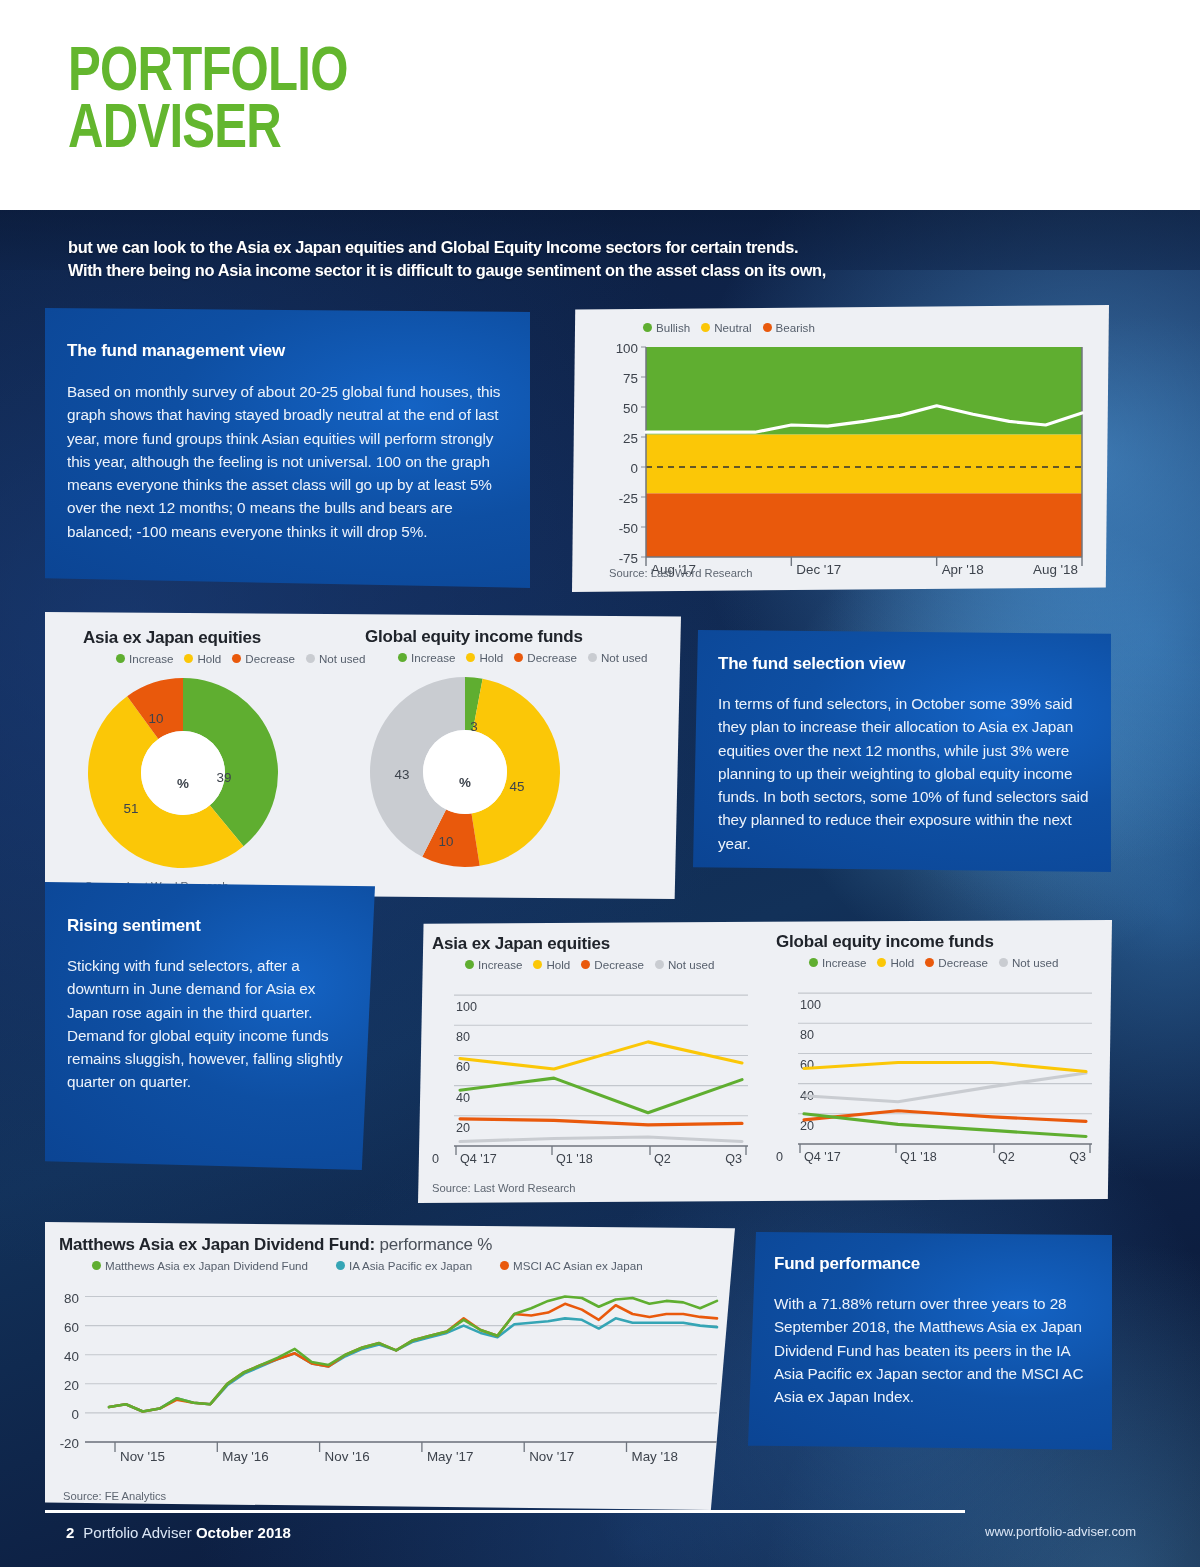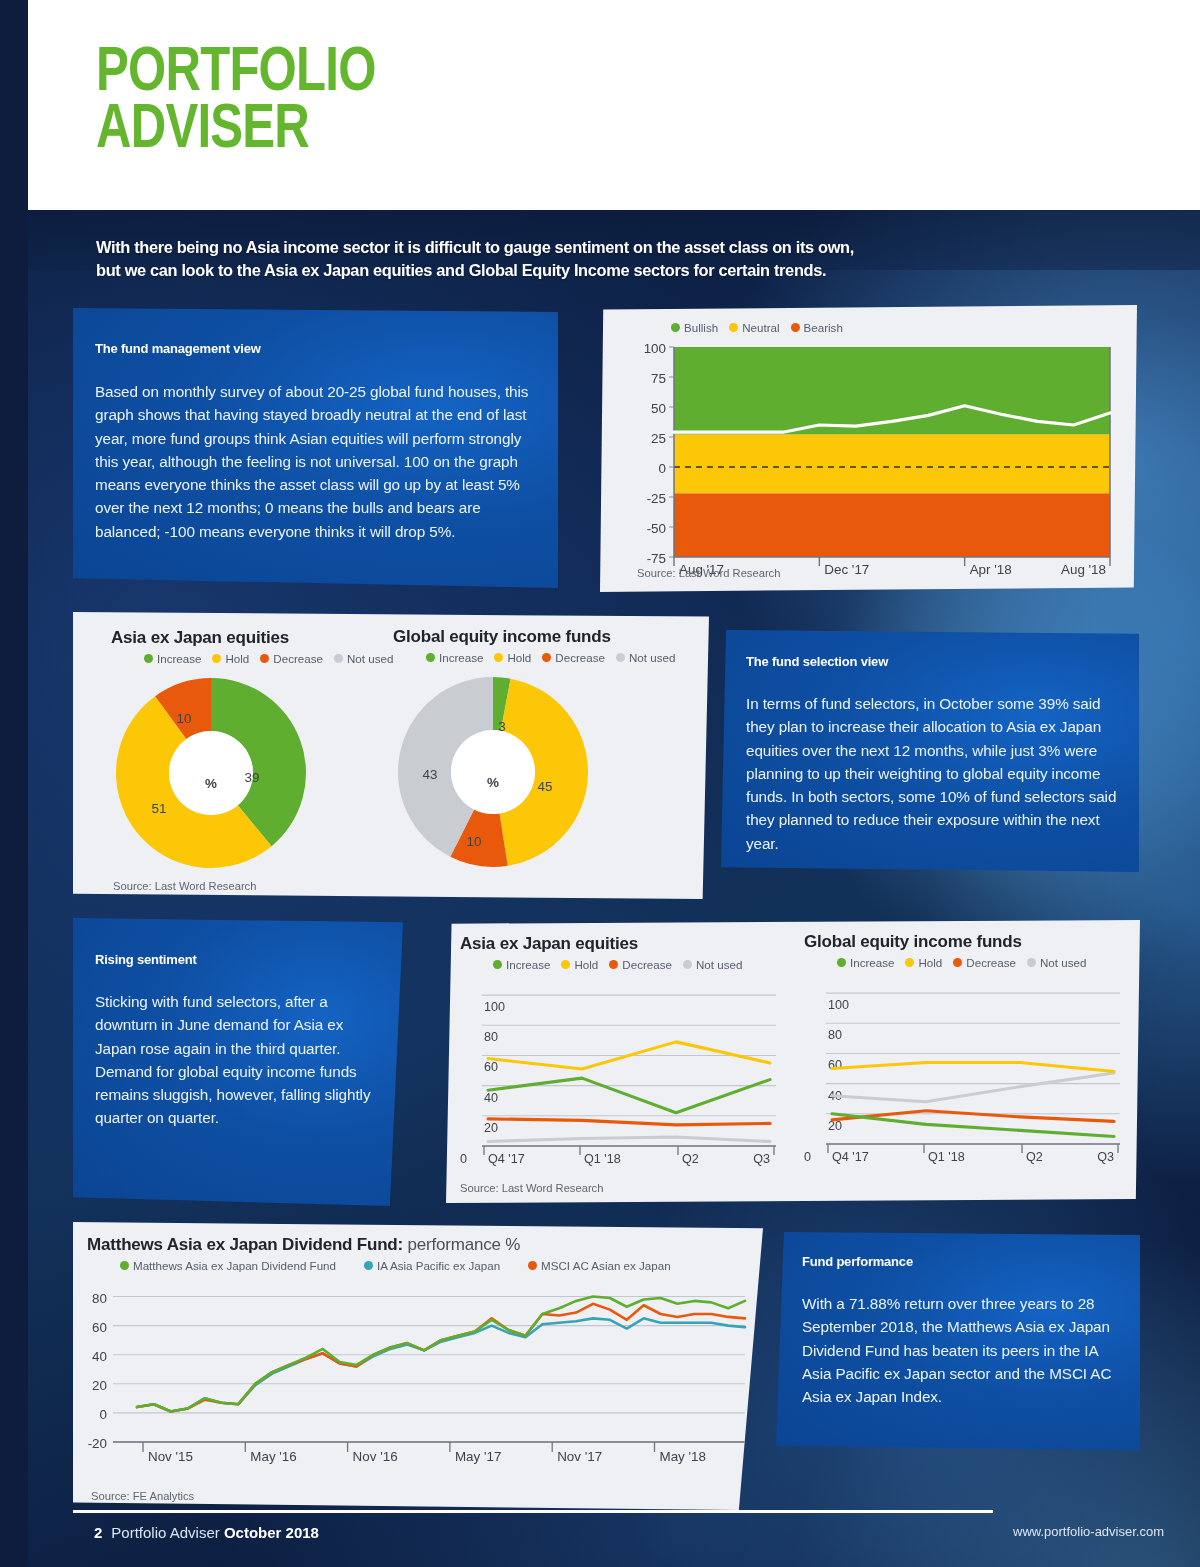--- a/index.html
+++ b/index.html
@@ -1,21 +1,21 @@
 <!DOCTYPE html>
 <html><head>
 <meta charset="utf-8">
 <style>
   html,body{margin:0;padding:0;}
   body{
     width:1200px;height:1567px;position:relative;overflow:hidden;
     font-family:"Liberation Sans",sans-serif;
     background:#0e1d3d;
   }
-  .page{position:absolute;inset:0;margin-left:28px;}
+  .page{position:absolute;inset:0;}
 
   
   .bg{
     position:absolute;left:0;top:210px;width:1200px;height:1357px;
     background:
       radial-gradient(circle at 1090px 250px, rgba(90,170,235,.55) 0%, rgba(90,170,235,0) 26%),
       radial-gradient(circle at 1150px 430px, rgba(60,140,215,.45) 0%, rgba(60,140,215,0) 22%),
       radial-gradient(circle at 1010px 530px, rgba(120,195,245,.40) 0%, rgba(120,195,245,0) 18%),
       radial-gradient(circle at 1170px 700px, rgba(70,150,220,.40) 0%, rgba(70,150,220,0) 20%),
       radial-gradient(circle at 900px 1190px, rgba(60,130,200,.35) 0%, rgba(60,130,200,0) 22%),
@@ -49,21 +49,21 @@
     letter-spacing:-.35px;
     text-shadow:0 1px 2px rgba(0,0,0,.35);
   }
 
   
   .panel{position:absolute;box-shadow:0 3px 14px rgba(0,0,0,.35);}
   .blue{
     background:radial-gradient(ellipse at 75% 35%, #1463c4 0%, #0e4fa3 45%, #0b4493 100%);
   }
   .white{background:#eef0f4;}
-  .ptitle{color:#fff;font-size:13px;font-weight:bold;letter-spacing:-.2px;}
+  .ptitle{color:#fff;font-size:17px;font-weight:bold;letter-spacing:-.2px;}
   .ptext{color:#edf3fb;font-size:15.3px;line-height:1.52;letter-spacing:-.1px;}
 
   
   #p-fundmgmt{
     left:45px;top:308px;width:485px;height:280px;
     clip-path:polygon(0 0, 100% 1.4%, 100% 100%, 0 96.5%);
   }
   #p-fundmgmt .ptitle{position:absolute;left:22px;top:33px;}
   #p-fundmgmt .ptext{position:absolute;left:22px;top:72px;width:450px;}
 
@@ -82,21 +82,21 @@
   
   #p-selection{
     left:693px;top:630px;width:418px;height:242px;
     clip-path:polygon(1.2% 0, 100% 1.6%, 100% 100%, 0 98%);
   }
   #p-selection .ptitle{position:absolute;left:25px;top:24px;}
   #p-selection .ptext{position:absolute;left:25px;top:62px;width:378px;}
 
   
   #p-rising{
-    left:45px;top:918px;width:330px;height:288px;
+    left:45px;top:882px;width:330px;height:288px;
     clip-path:polygon(0 0, 100% 1.5%, 96% 100%, 0 97%);
   }
   #p-rising .ptitle{position:absolute;left:22px;top:34px;}
   #p-rising .ptext{position:absolute;left:22px;top:72px;width:292px;}
 
   
   #p-quarterly{
     left:418px;top:920px;width:694px;height:283px;
     clip-path:polygon(.8% 1.3%, 100% 0, 99.4% 98.6%, 0 100%);
   }
@@ -143,22 +143,22 @@
   <div class="bg-band"></div>
 
   <div class="header">
     <div class="logo">
       <span>PORTFOLIO</span>
       <span>ADVISER</span>
     </div>
   </div>
 
   <div class="intro">
+    <div>but we can look to the Asia ex Japan equities and Global Equity Income sectors for certain trends.</div>
     <div>With there being no Asia income sector it is difficult to gauge sentiment on the asset class on its own,</div>
-    <div>but we can look to the Asia ex Japan equities and Global Equity Income sectors for certain trends.</div>
   </div>
 
   <div class="panel blue" id="p-fundmgmt">
     <div class="ptitle">The fund management view</div>
     <div class="ptext">Based on monthly survey of about 20-25 global fund houses, this graph shows that having stayed broadly neutral at the end of last year, more fund groups think Asian equities will perform strongly this year, although the feeling is not universal. 100 on the graph means everyone thinks the asset class will go up by at least 5% over the next 12 months; 0 means the bulls and bears are balanced; -100 means everyone thinks it will drop 5%.</div>
   </div>
 
   <div class="panel white" id="p-sentiment">
     <div class="legend" style="position:absolute;left:38px;top:16px;">
       <div class="leg">

